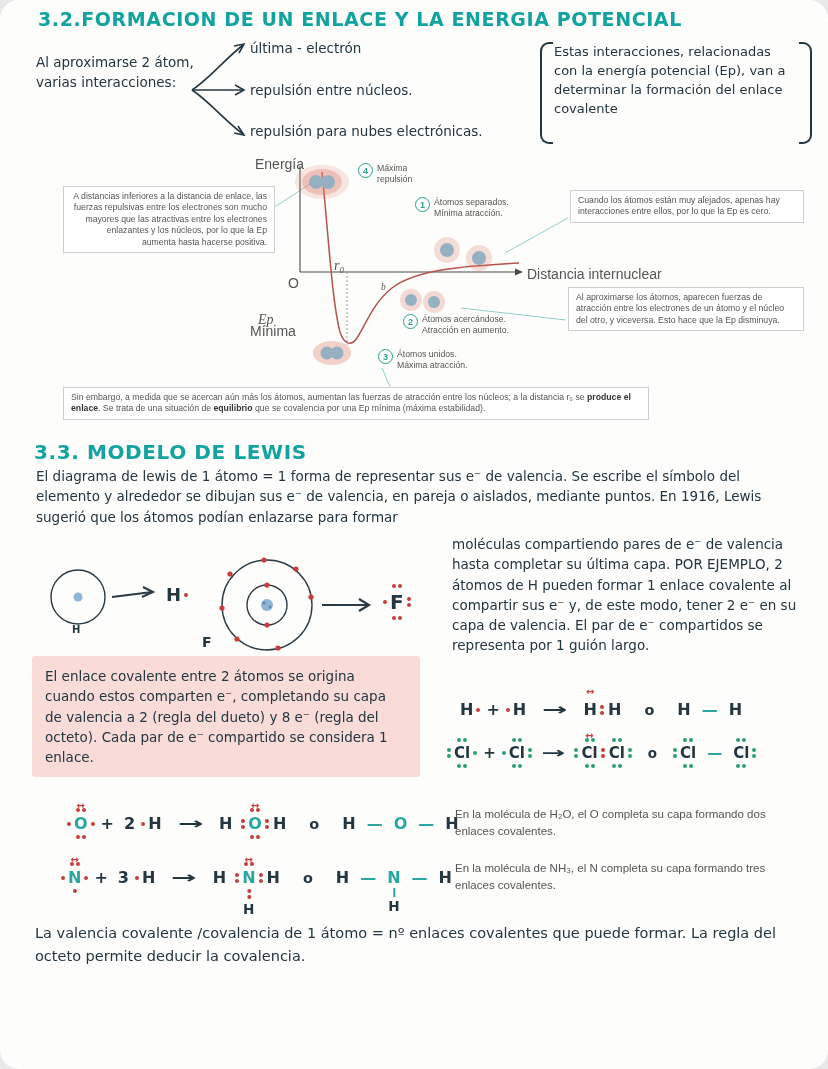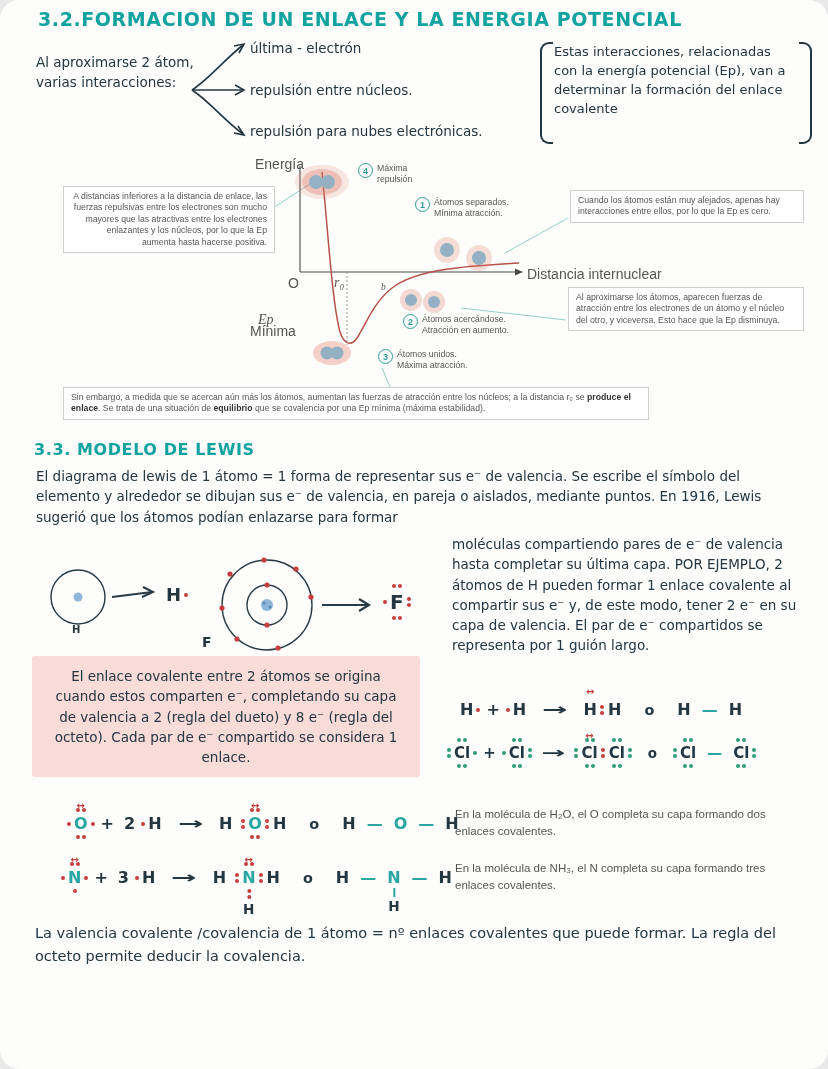--- a/index.html
+++ b/index.html
@@ -5,40 +5,40 @@
   html,body{margin:0;padding:0;background:#e9e9e9;}
   .page{position:relative;width:828px;height:1069px;background:#fdfdfb;overflow:hidden;
         font-family:"DejaVu Sans",sans-serif;color:#243640;border-radius:19px;}
   
   .hw{font-family:"DejaVu Sans",sans-serif;color:#243640;font-size:13.5px;line-height:1.5;}
   .print{font-family:"Liberation Sans",sans-serif;color:#555;}
   .abs{position:absolute;}
   
   .hw-title{position:absolute;margin:0;color:#12a3a0;font-weight:bold;letter-spacing:.6px;}
   .t32{left:38px;top:8px;font-size:19px;}
-  .t33{left:34px;top:440px;font-size:16px;text-align:center;}
+  .t33{left:34px;top:440px;font-size:20px;text-align:center;}
   
   .intro{left:36px;top:52px;}
   .fan{left:185px;top:33px;}
   .item{white-space:nowrap;}
   .i1{left:250px;top:38px;}
   .i2{left:250px;top:80px;}
   .i3{left:250px;top:121px;}
   .bracket{position:absolute;width:11px;height:98px;top:42px;}
   .bl{left:540px;border-left:2.2px solid #243640;border-top:2.2px solid #243640;border-bottom:2.2px solid #243640;border-radius:9px 0 0 9px;}
   .br{left:799px;border-right:2.2px solid #243640;border-top:2.2px solid #243640;border-bottom:2.2px solid #243640;border-radius:0 9px 9px 0;}
   .side-note{left:554px;top:43px;width:242px;font-size:13px;line-height:1.45;}
   
   .diagram{position:absolute;left:55px;top:150px;width:760px;height:298px;}
   .diagram svg{position:absolute;left:0;top:0;}
   .dlab{position:absolute;font-size:14px;color:#555;font-family:"Liberation Sans",sans-serif;white-space:nowrap;}
   .energia{left:200px;top:6px;}
   .dist{left:472px;top:116px;text-align:center;}
   .olab{left:233px;top:125px;}
-  .r0lab{left:279px;top:125px;font-style:italic;font-family:"Liberation Serif",serif;}
+  .r0lab{left:279px;top:108px;font-style:italic;font-family:"Liberation Serif",serif;}
   .blab{left:326px;top:132px;font-style:italic;font-family:"Liberation Serif",serif;font-size:9.5px;}
   .ep1{left:203px;top:162px;font-style:italic;font-family:"Liberation Serif",serif;}
   .ep2{left:195px;top:173px;}
   .marker{position:absolute;display:flex;gap:4px;align-items:flex-start;}
   .badge{width:13px;height:13px;border:1.3px solid #2a9d8f;border-radius:50%;color:#2a9d8f;font-size:9px;
          font-weight:bold;display:flex;align-items:center;justify-content:center;flex:none;background:#fff;
          font-family:"Liberation Sans",sans-serif;}
   .mtext{font-size:8.7px;color:#555;line-height:1.3;font-family:"Liberation Sans",sans-serif;white-space:nowrap;}
   .m4{left:303px;top:13px;} .m1{left:360px;top:47px;} .m2{left:348px;top:164px;} .m3{left:323px;top:199px;}
   .callout{position:absolute;border:1px solid #cfcfcf;background:#fff;padding:4px 7px;
@@ -48,21 +48,21 @@
   .c-rb{left:513px;top:137px;width:220px;}
   .c-bottom{left:8px;top:237px;width:570px;}
   .c-bottom b{font-weight:bold;color:#333;}
   
   .para-left{left:36px;top:466px;width:768px;margin:0;}
   .para-right{left:452px;top:534px;width:354px;margin:0;}
   .atoms{position:absolute;left:30px;top:545px;}
   .atom-label{position:absolute;font-weight:bold;color:#243640;}
   .lab-h{left:72px;top:624px;font-size:10px;}
   .lab-f{left:202px;top:634px;font-size:14px;}
-  .pink{left:32px;top:656px;width:362px;padding:10px 13px;background:#f9dbd8;border-radius:3px;position:absolute;text-align:center;}
+  .pink{left:32px;top:656px;width:362px;padding:10px 13px;background:#f9dbd8;border-radius:3px;position:absolute;}
   
   .eq{position:absolute;display:flex;align-items:center;font-size:16px;}
   .h-result{left:158px;top:584px;}
   .f-result{left:382px;top:590px;}
   .eq-h2{left:452px;top:700px;}
   .eq-cl2{left:446px;top:744px;}
   .eq-h2o{left:66px;top:814px;}
   .eq-nh3{left:60px;top:868px;}
   .token{position:relative;display:inline-block;margin:0 5px;padding:0 3px;font-weight:700;color:#243640;}
   .token.op{margin:0 2px;}

